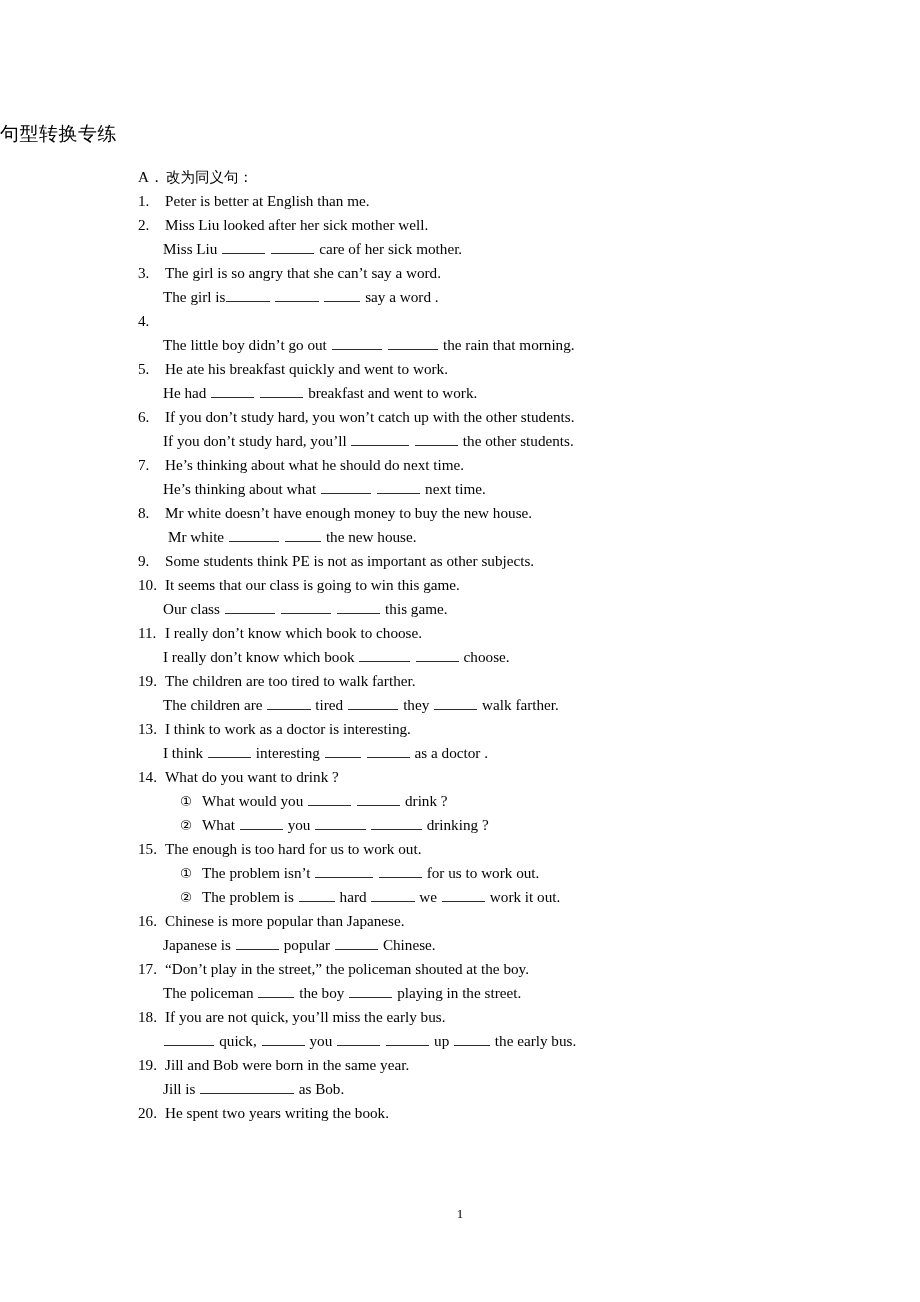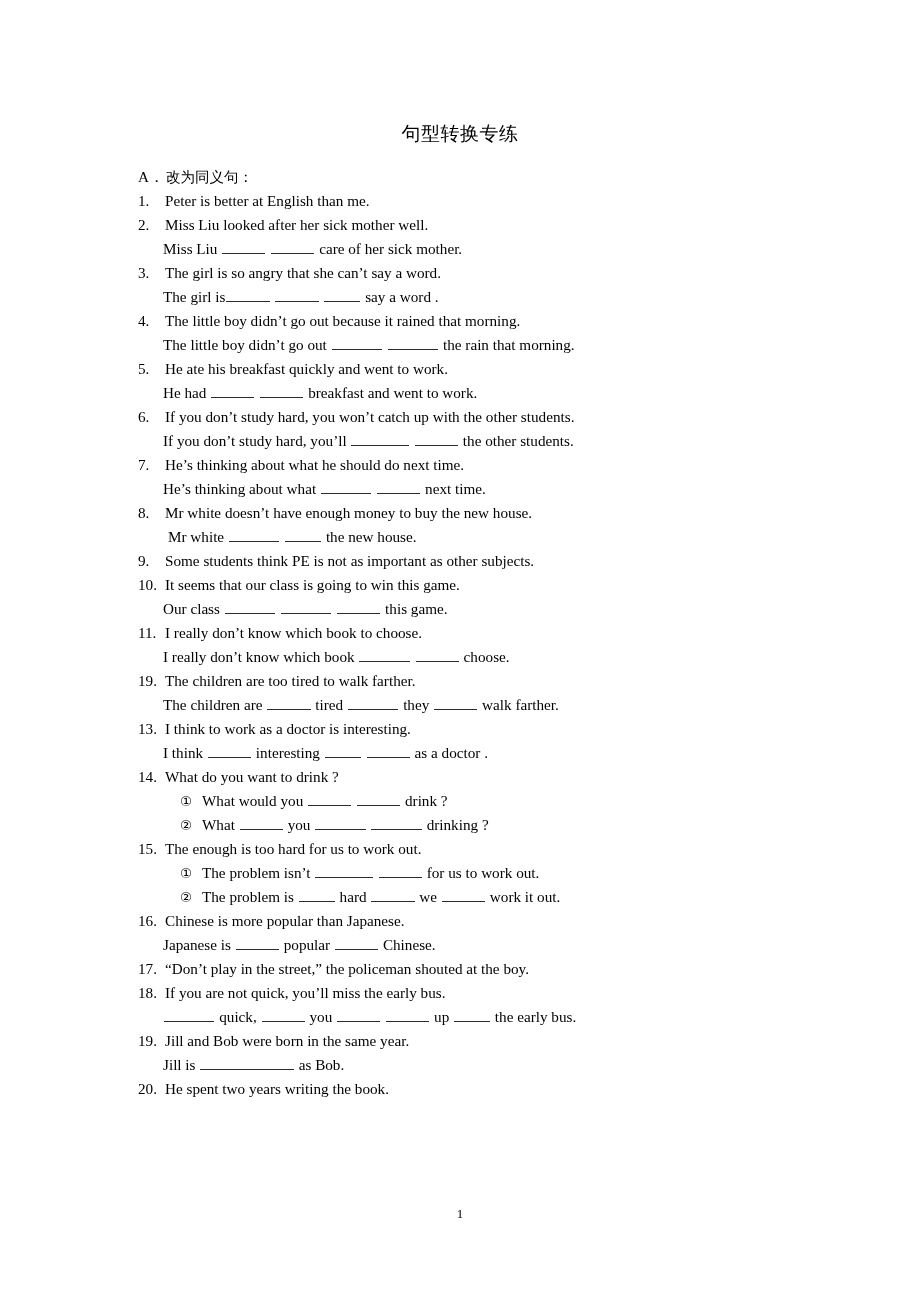--- a/index.html
+++ b/index.html
@@ -20,21 +20,21 @@
     top: 0; left: 0;
     width: 920px;
     height: 1302px;
     overflow: hidden;
   }
   .doc-title {
     position: absolute;
     top: 120px;
     left: 0;
     width: 920px;
-    text-align: center;
+    text-align: left;
     font-size: 19px;
     line-height: 26px;
     letter-spacing: 0.5px;
     font-family: "DejaVu Sans", "Liberation Sans", sans-serif;
     font-weight: 400;
   }
   .body-block {
     position: absolute;
     top: 165px;
     left: 138px;
@@ -130,21 +130,20 @@
           <span class="q-text">Miss Liu looked after her sick mother well.</span>
         </div>
         <div class="a-row">Miss Liu <span class="blank" style="width: 43.2px;"></span> <span class="blank" style="width: 43.2px;"></span> care of her sick mother.</div>
         <div class="q-row">
           <span class="q-num">3.</span>
           <span class="q-text">The girl is so angry that she can’t say a word.</span>
         </div>
         <div class="a-row">The girl is<span class="blank" style="width: 43.2px;"></span> <span class="blank" style="width: 43.2px;"></span> <span class="blank" style="width: 36px;"></span> say a word .</div>
         <div class="q-row">
           <span class="q-num">4.</span>
-          <span class="q-text">The little boy didn’t go out because it rained that morning.</span>
         </div>
         <div class="a-row">The little boy didn’t go out <span class="blank" style="width: 50.4px;"></span> <span class="blank" style="width: 50.4px;"></span> the rain that morning.</div>
         <div class="q-row">
           <span class="q-num">5.</span>
           <span class="q-text">He ate his breakfast quickly and went to work.</span>
         </div>
         <div class="a-row">He had <span class="blank" style="width: 43.2px;"></span> <span class="blank" style="width: 43.2px;"></span> breakfast and went to work.</div>
         <div class="q-row">
           <span class="q-num">6.</span>
           <span class="q-text">If you don’t study hard, you won’t catch up with the other students.</span>
@@ -210,20 +209,21 @@
         </div>
         <div class="q-row">
           <span class="q-num">16.</span>
           <span class="q-text">Chinese is more popular than Japanese.</span>
         </div>
         <div class="a-row">Japanese is <span class="blank" style="width: 43.2px;"></span> popular <span class="blank" style="width: 43.2px;"></span> Chinese.</div>
         <div class="q-row">
           <span class="q-num">17.</span>
           <span class="q-text">“Don’t play in the street,” the policeman shouted at the boy.</span>
         </div>
+        <div class="a-row">The policeman <span class="blank" style="width: 36px;"></span> the boy <span class="blank" style="width: 43.2px;"></span> playing in the street.</div>
         <div class="q-row">
           <span class="q-num">18.</span>
           <span class="q-text">If you are not quick, you’ll miss the early bus.</span>
         </div>
         <div class="a-row"><span class="blank" style="width: 50.4px;"></span> quick, <span class="blank" style="width: 43.2px;"></span> you <span class="blank" style="width: 43.2px;"></span> <span class="blank" style="width: 43.2px;"></span> up <span class="blank" style="width: 36px;"></span> the early bus.</div>
         <div class="q-row">
           <span class="q-num">19.</span>
           <span class="q-text">Jill and Bob were born in the same year.</span>
         </div>
         <div class="a-row">Jill is <span class="blank" style="width: 93.6px;"></span> as Bob.</div>

